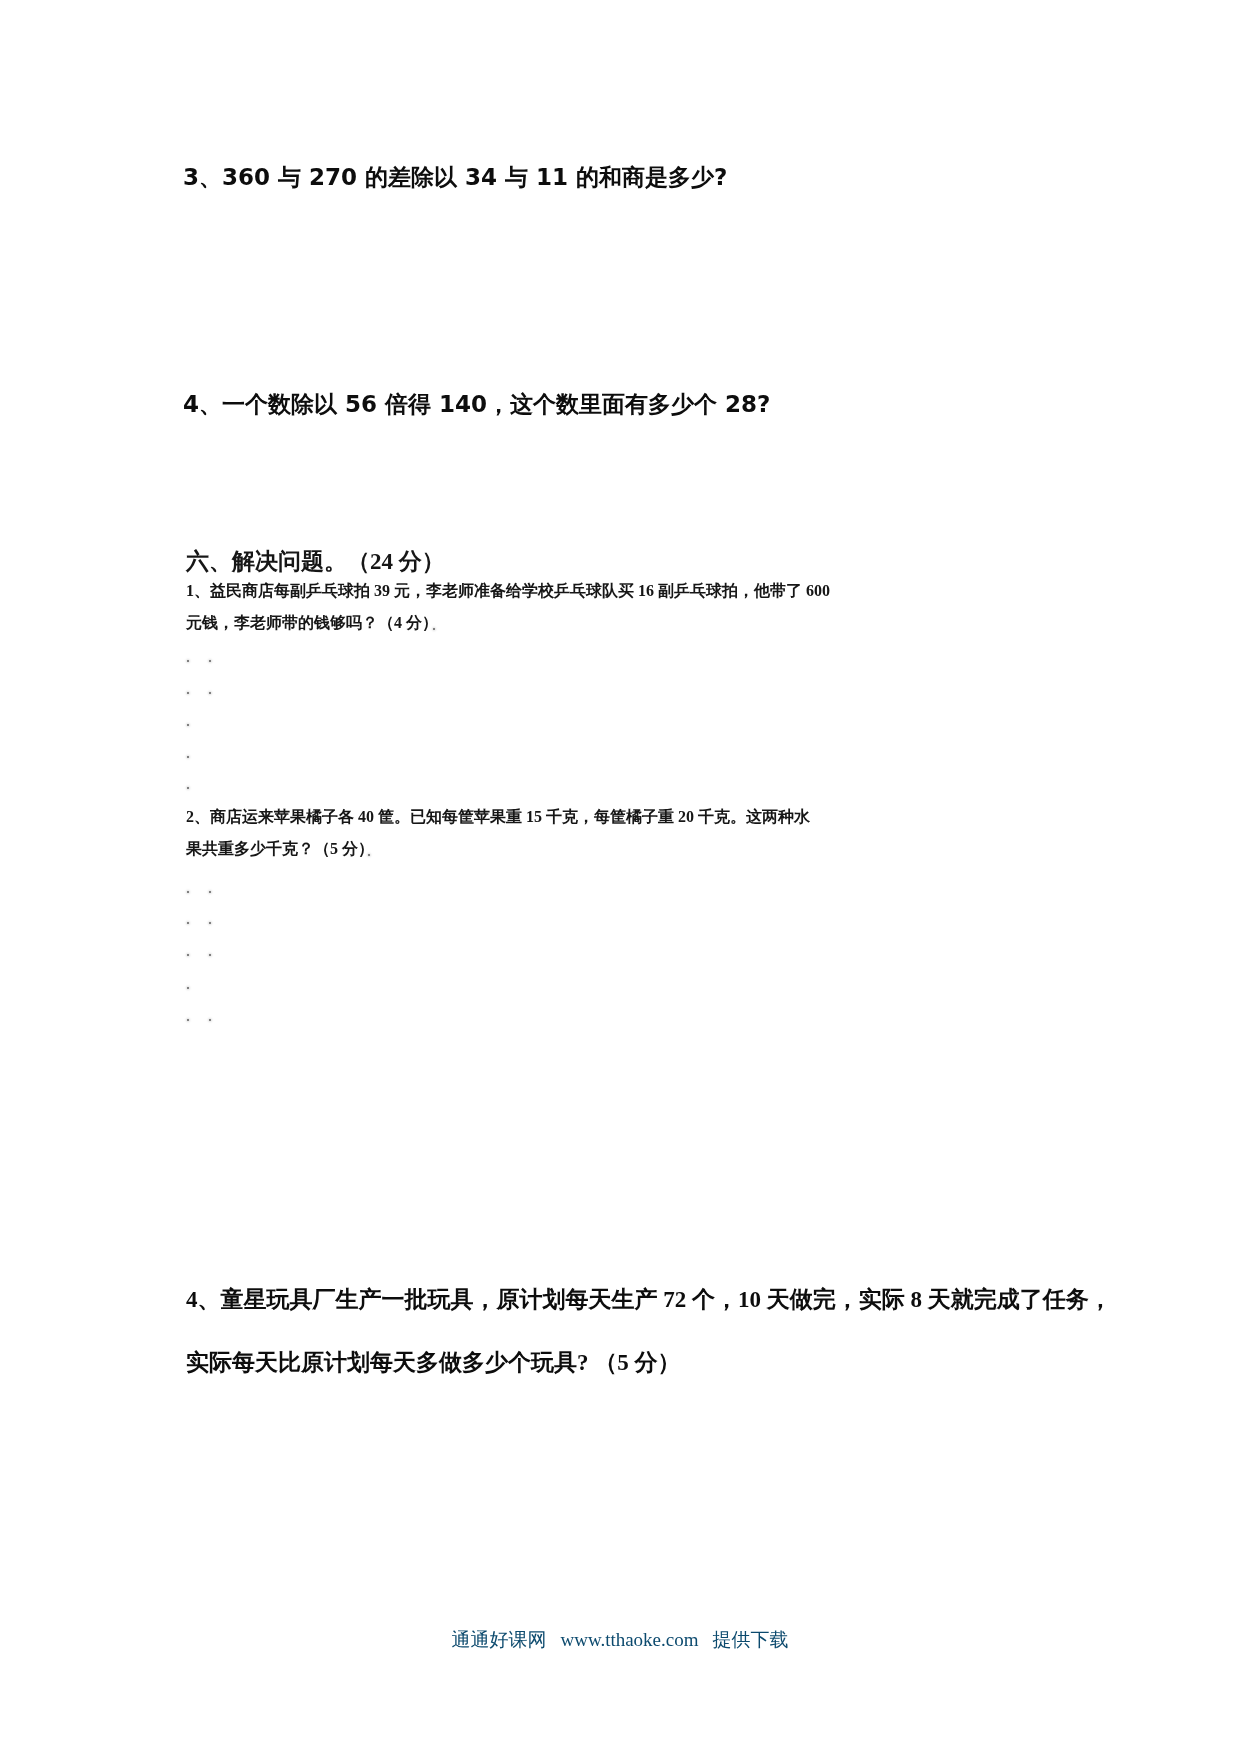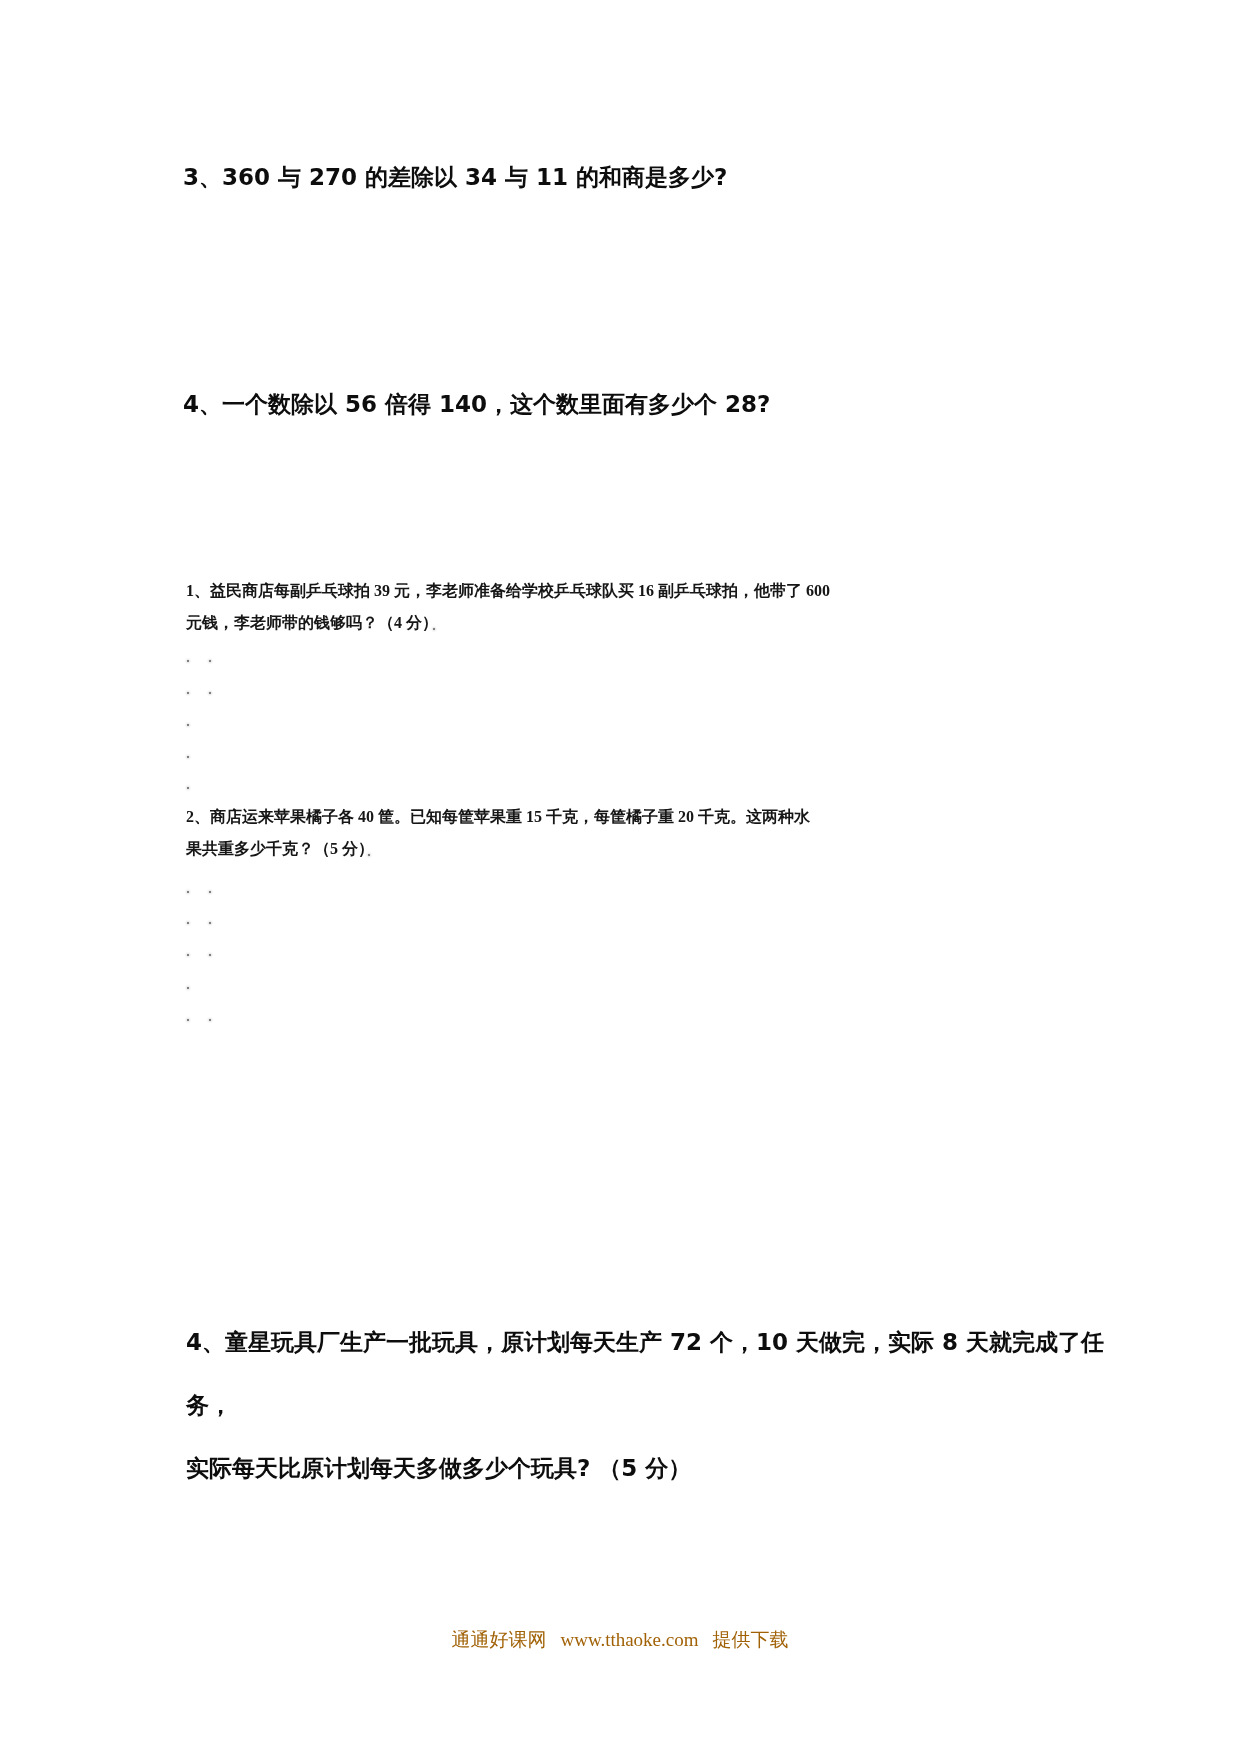--- a/index.html
+++ b/index.html
@@ -49,41 +49,42 @@
   }
   .footer {
     position: absolute;
     left: 0;
     top: 1628px;
     width: 1240px;
     text-align: center;
     font-family: "Liberation Serif", "DejaVu Serif", serif;
     font-size: 19px;
     line-height: 24px;
-    color: #a16207;
+    color: #0c4a6e;
   }
   .footer span { margin: 0 7px; }
   .dot {
     position: absolute;
     width: 2px;
     height: 2px;
     background: #5f5f5f;
     border-radius: 50%;
     box-shadow: 0 0 2px 1px rgba(160,160,160,0.35);
   }
 </style>
 </head>
 <body>
 
 <div class="page">
 
   <p class="line sans-bold" style="left:183px; top:163px; width:940px;">3、360 与 270 的差除以 34 与 11 的和商是多少?</p>
 
   <p class="line sans-bold" style="left:183px; top:362px; width:940px;margin-top:28px;">4、一个数除以 56 倍得 140，这个数里面有多少个 28?</p>
 
+  <p class="line heading" style="left:186px; top:548px; width:940px;">六、解决问题。（24 分）</p>
 
   <p class="line serif-para" style="left:186px; top:575px; width:925px;">1、益民商店每副乒乓球拍 39 元，李老师准备给学校乒乓球队买 16 副乒乓球拍，他带了 600
 元钱，李老师带的钱够吗？（4 分）</p>
 
   <div class="dot" style="left:433px; top:628px;"></div>
   <div class="dot" style="left:187px; top:660px;"></div>
   <div class="dot" style="left:209px; top:660px;"></div>
   <div class="dot" style="left:187px; top:692px;"></div>
   <div class="dot" style="left:209px; top:692px;"></div>
   <div class="dot" style="left:187px; top:724px;"></div>
@@ -98,20 +99,20 @@
   <div class="dot" style="left:209px; top:891px;"></div>
   <div class="dot" style="left:187px; top:922px;"></div>
   <div class="dot" style="left:209px; top:922px;"></div>
   <div class="dot" style="left:187px; top:954px;"></div>
   <div class="dot" style="left:209px; top:954px;"></div>
   <div class="dot" style="left:187px; top:987px;"></div>
   <div class="dot" style="left:187px; top:1019px;"></div>
   <div class="dot" style="left:209px; top:1019px;"></div>
 
 
-  <p class="line sans-bold-para" style="left:186px; top:1311px; width:950px;">4、童星玩具厂生产一批玩具，原计划每天生产 72 个，10 天做完，实际 8 天就完成了任务，
+  <p class="line sans-bold-para" style="left:186px; top:1268px; width:950px;font-family:Liberation Serif, serif;">4、童星玩具厂生产一批玩具，原计划每天生产 72 个，10 天做完，实际 8 天就完成了任务，
 实际每天比原计划每天多做多少个玩具? （5 分）</p>
 
   <div class="footer">
     <span>通通好课网</span><span>www.tthaoke.com</span><span>提供下载</span>
   </div>
 
 </div>
 
 </body></html>

